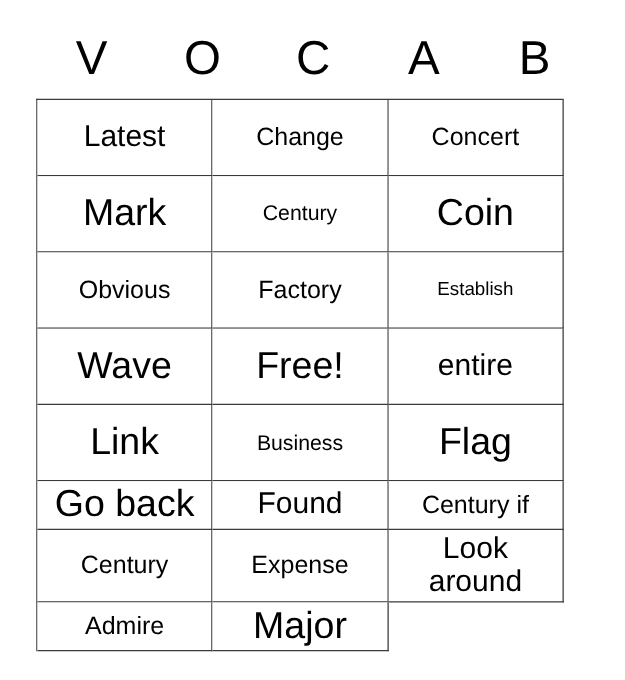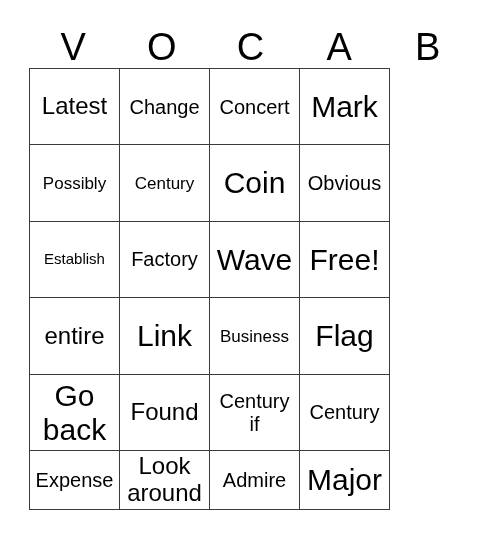--- a/index.html
+++ b/index.html
@@ -41,28 +41,28 @@
     font-weight: 400;
     color: #000000;
     letter-spacing: 0px;
     user-select: none;
   }
 
   
   #grid {
     position: absolute;
     left: 29px;
-    top: 68px;
-    width: 361px;
+    top: 79px;
+    width: 422px;
     height: 442px;
     box-sizing: border-box;
     border-top: 1px solid #3a3a3a;
     border-left: 1px solid #3a3a3a;
     display: grid;
-    grid-template-columns: repeat(4, 1fr);
+    grid-template-columns: repeat(3, 1fr);
     grid-template-rows: repeat(5, 1fr);
   }
   .cell {
     box-sizing: border-box;
     border-right: 1px solid #3a3a3a;
     border-bottom: 1px solid #3a3a3a;
     display: flex;
     align-items: center;
     justify-content: center;
     text-align: center;
@@ -104,36 +104,33 @@
       <div class="cell">
         <span class="cell-text fs-m">Change</span>
       </div>
       <div class="cell">
         <span class="cell-text fs-m">Concert</span>
       </div>
       <div class="cell">
         <span class="cell-text fs-xl">Mark</span>
       </div>
       <div class="cell">
-        <span class="cell-text fs-s">Possibly</span>
-      </div>
-      <div class="cell">
         <span class="cell-text fs-s">Century</span>
       </div>
       <div class="cell">
         <span class="cell-text fs-xl">Coin</span>
       </div>
       <div class="cell">
         <span class="cell-text fs-m">Obvious</span>
       </div>
       <div class="cell">
-        <span class="cell-text fs-xs">Establish</span>
+        <span class="cell-text fs-m">Factory</span>
       </div>
       <div class="cell">
-        <span class="cell-text fs-m">Factory</span>
+        <span class="cell-text fs-xs">Establish</span>
       </div>
       <div class="cell">
         <span class="cell-text fs-xl">Wave</span>
       </div>
       <div class="cell">
         <span class="cell-text fs-xl">Free!</span>
       </div>
       <div class="cell">
         <span class="cell-text fs-l">entire</span>
       </div>

